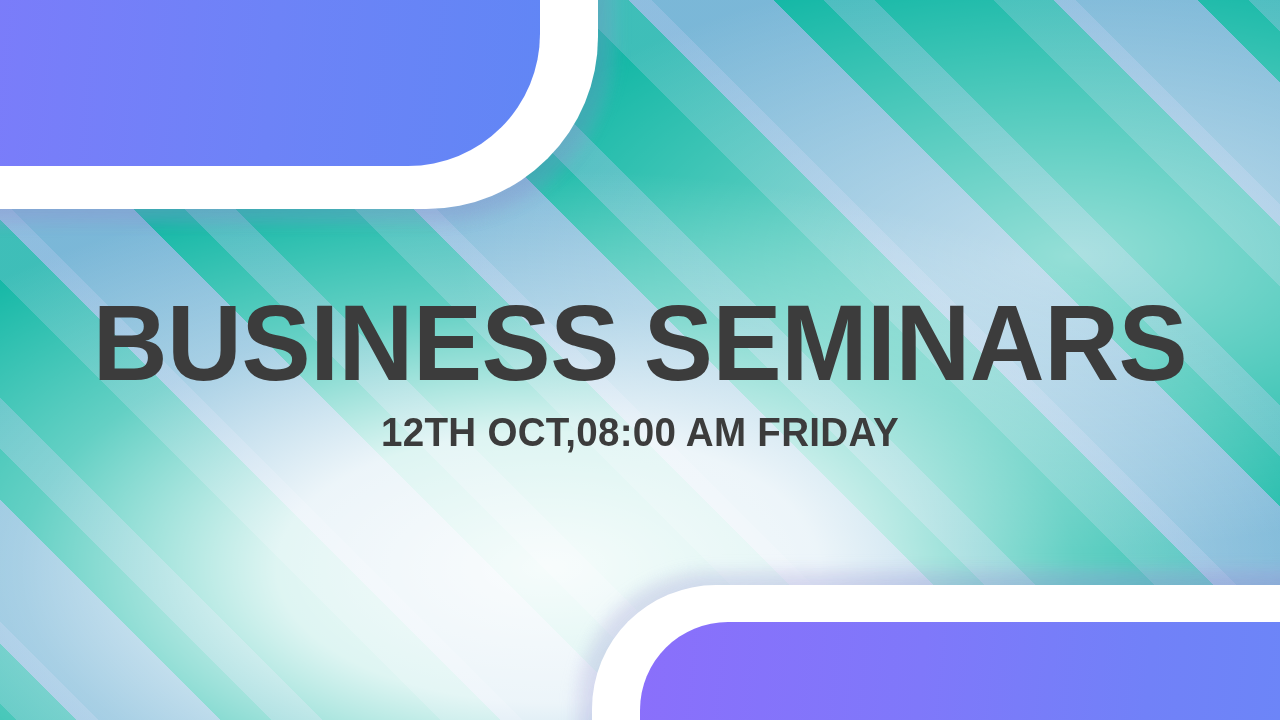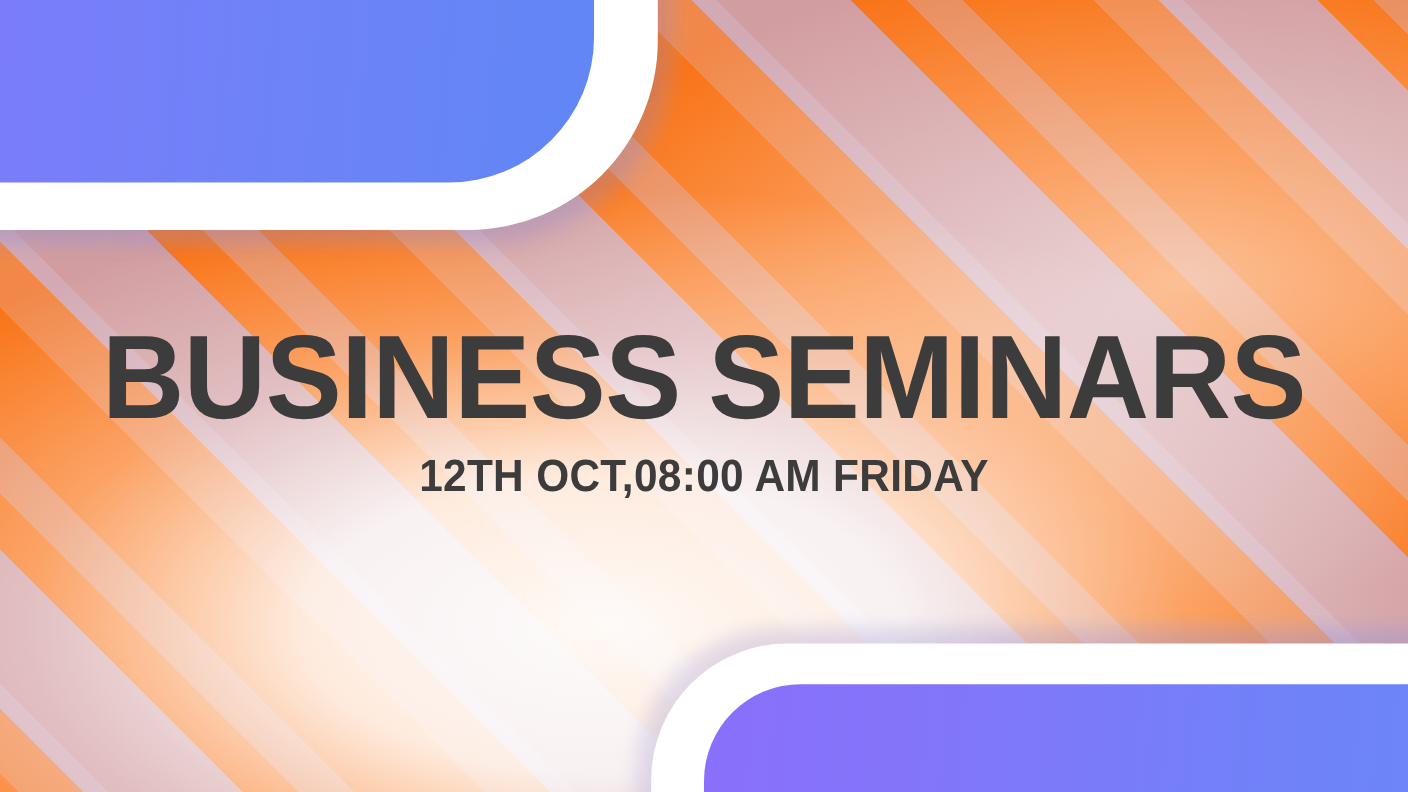--- a/index.html
+++ b/index.html
@@ -12,21 +12,21 @@
     overflow: hidden;
     background: #ffffff;
     font-family: "Liberation Sans", sans-serif;
   }
 
   #poster {
     position: relative;
     width: 1280px;
     height: 720px;
     overflow: hidden;
-    background: #f97316;
+    background: #14b8a6;
   }
 
   
   .stripe-layer {
     position: absolute;
     inset: 0;
     z-index: 1;
   }
   .stripe-layer .stripes-main {
     position: absolute;

